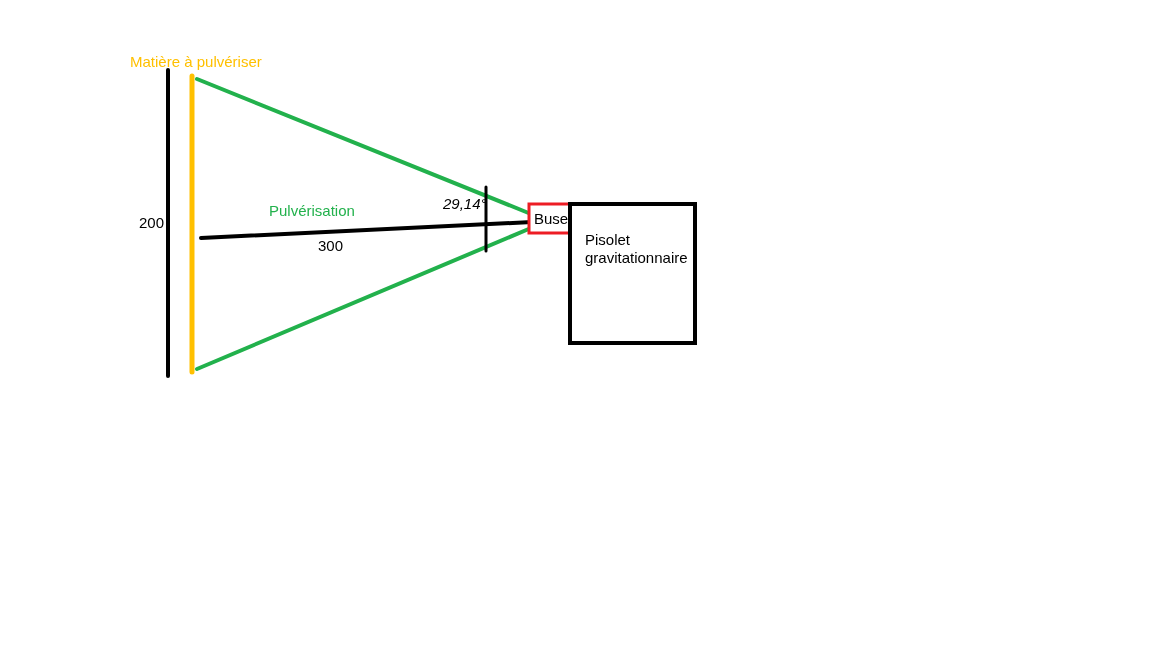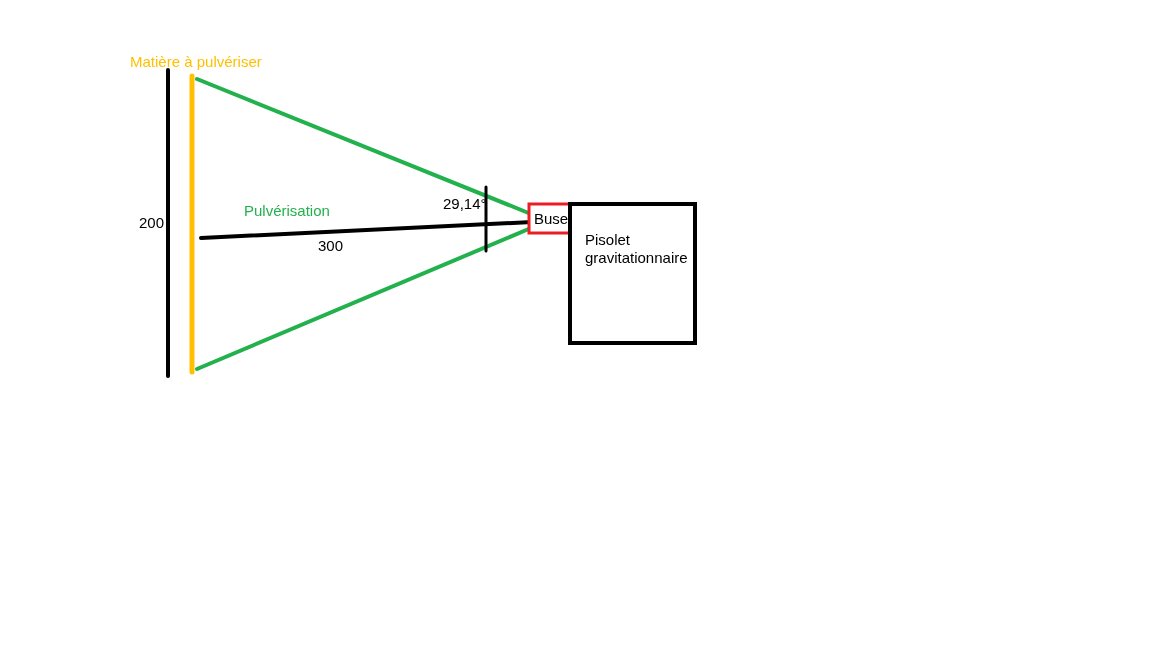--- a/index.html
+++ b/index.html
@@ -61,23 +61,23 @@
 
     <rect x="529" y="204" width="41" height="29" fill="#ffffff" stroke-width="3" stroke="#ED1C24"></rect>
 
     <rect x="570" y="204" width="125" height="139" fill="none" stroke-width="4" stroke="#000000"></rect>
   </svg>
 
   <div class="lbl c-gold" style="left:130px; top:53px;">Matière à pulvériser</div>
 
   <div class="lbl" style="left:139px; top:214px;">200</div>
 
-  <div class="lbl c-green" style="left:244px; top:202px;">Pulvérisation</div>
+  <div class="lbl c-green" style="left:269px; top:202px;">Pulvérisation</div>
 
   <div class="lbl" style="left:318px; top:237px;">300</div>
 
-  <div class="lbl" style="left:443px; top:195px;">29,14°</div>
+  <div class="lbl" style="left:443px; top:195px;font-style:italic;">29,14°</div>
 
   <div class="lbl nozzle-label" style="left:534px; top:210px;">Buse</div>
 
   <div class="lbl gun-label" style="left:585px; top:231px;">Pisolet gravitationnaire</div>
 
 </div>
 
 </body></html>

